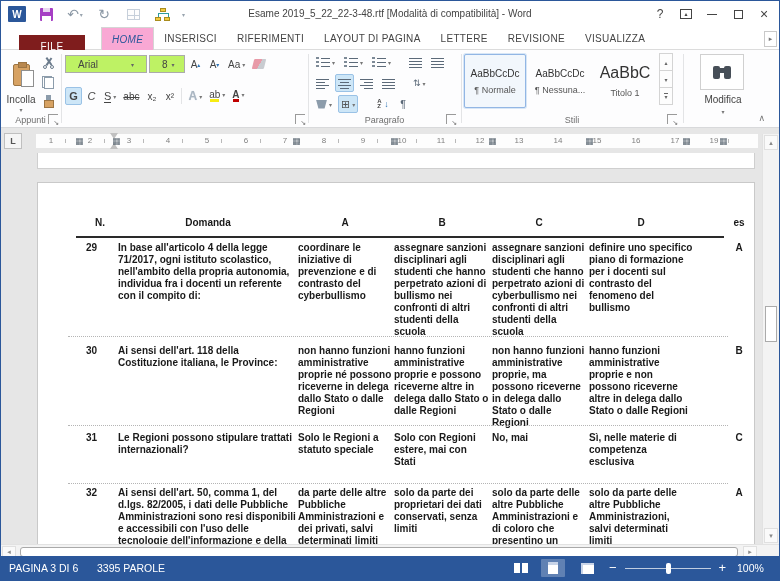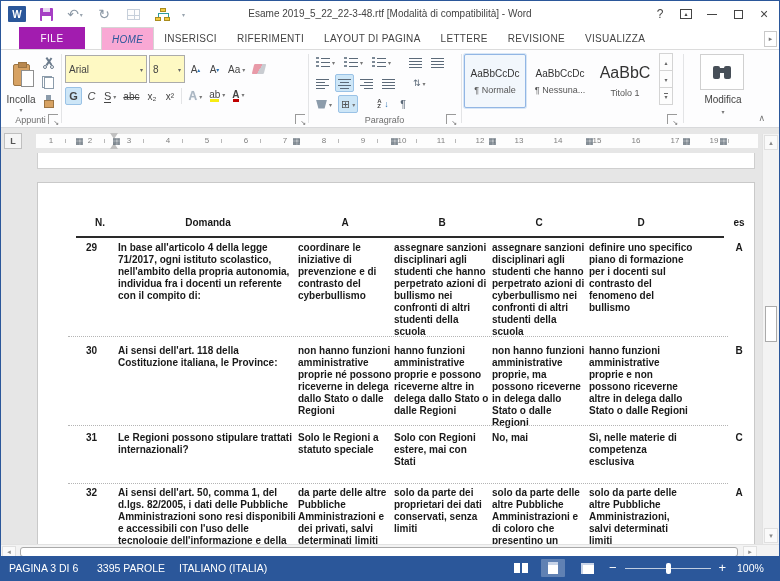--- a/index.html
+++ b/index.html
@@ -27,21 +27,21 @@
   .ic-org .r { position:absolute; right:0; bottom:0; width:6px; height:4px; background:#f3cb3f; border:1px solid #a98c1e; }
   .wtitle { position:absolute; left:50%; top:0; transform:translateX(-50%); height:26px; line-height:26px; font-size:10px; color:#444; white-space:nowrap; }
   .wctrl { position:absolute; right:2px; top:0; height:26px; display:flex; align-items:center; }
   .wcbtn { width:26px; height:24px; display:flex; align-items:center; justify-content:center; color:#444; font-size:12px; }
   .ic-min { width:10px; height:1px; background:#444; }
   .ic-max { width:9px; height:9px; border:1px solid #444; }
   .ic-ribopt { width:12px; height:10px; border:1px solid #444; display:flex; align-items:flex-start; justify-content:center; font-size:6px; color:#444; line-height:8px; }
 
   
   .tabrow { position:absolute; left:0; top:26px; right:0; height:23px; background:#fff; border-bottom:1px solid #dcdcdc; }
-  .tab-file { position:absolute; left:18px; top:0; width:66px; height:22px; background:#a21caf; color:#fff; font-size:10px; letter-spacing:.5px; display:flex; align-items:center; justify-content:center; }
+  .tab-file { position:absolute; left:18px; top:8px; width:66px; height:22px; background:#7f1d1d; color:#fff; font-size:10px; letter-spacing:.5px; display:flex; align-items:center; justify-content:center; }
   .tabs { position:absolute; left:100px; top:0; right:16px; height:23px; display:flex; overflow:hidden; }
   .tab { padding:0 10px; height:23px; display:flex; align-items:center; font-size:10px; color:#444; letter-spacing:.3px; white-space:nowrap; }
   .tab.active { background:#f9a8d4; color:#2b579a; border:1px solid #d5d5d5; border-bottom:none; position:relative; z-index:2; box-shadow:0 1px 0 #fff;font-style:italic; }
   .tabscroll { position:absolute; right:2px; top:4px; width:13px; height:16px; border:1px solid #c9c9c9; background:#fff; font-size:7px; color:#777; display:flex; align-items:center; justify-content:center; }
 
   
   .ribbon { position:absolute; left:0; top:49px; right:0; height:78px; background:#fdfdfe; border-bottom:1px solid #d8d9db; font-size:10px; color:#444; }
   .rgroup { position:absolute; top:0; bottom:0; }
   .rsep { position:absolute; top:4px; bottom:4px; width:1px; background:#e3e4e6; }
   .glabel { position:absolute; bottom:2px; left:0; right:0; text-align:center; font-size:9px; color:#6e6e6e; }
@@ -68,21 +68,21 @@
   .scissors i.a { left:1px; } .scissors i.b { right:1px; }
   .copyic { position:relative; width:12px; height:13px; }
   .copyic::before { content:""; position:absolute; left:0; top:0; width:8px; height:10px; background:#fff; border:1px solid #8c9cab; }
   .copyic::after { content:""; position:absolute; right:0; bottom:0; width:8px; height:10px; background:#fff; border:1px solid #8c9cab; }
   .painter { position:relative; width:12px; height:13px; }
   .painter::before { content:""; position:absolute; top:0; left:4px; width:5px; height:5px; background:#8c9cab; }
   .painter::after { content:""; position:absolute; bottom:0; left:2px; width:8px; height:6px; background:#d7a263; border:1px solid #9c7544; }
 
   
   .row { position:absolute; display:flex; align-items:center; }
-  .combo { height:28px; background:#fef9c3; border:1px solid #ababab; display:flex; align-items:center; font-size:10px; padding:0 3px; justify-content:space-between; }
+  .combo { height:18px; background:#bef264; border:1px solid #ababab; display:flex; align-items:center; font-size:10px; padding:0 12px; justify-content:space-between; }
   .combo .car { font-size:6px; color:#666; margin-left:4px; }
   .fbtn { height:18px; min-width:17px; padding:0 2px; }
   .bletter { font-weight:bold; font-size:11px; }
   .sletter { font-size:11px; border-bottom:1px solid #444; }
   .grow-car { font-size:6px; color:#2e74b5; vertical-align:top; }
   .fx { color:#aab6c2; font-weight:bold; font-size:12px; text-shadow:0 0 1px #c6d0da; }
   .barbtn { position:relative; height:18px; padding:0 2px 4px 2px; }
   .barbtn .bar { position:absolute; left:3px; right:8px; bottom:2px; height:3px; }
 
   
@@ -398,20 +398,21 @@
         <span class="stprev big">AaBbC</span>
         <span class="stname">Titolo 1</span>
       </div>
       <div class="stscroll" style="left:197px;">
         <span class="stsbtn">▴</span>
         <span class="stsbtn">▾</span>
         <span class="stsbtn">
             <span class="ovl">▾</span>
           </span>
       </div>
+      <div class="glabel">Stili</div>
       <span class="dlg" style="left:205px;">
           <s>↘</s>
         </span>
     </div>
     <div class="rsep" style="left:682px;"></div>
 
     <div class="rgroup" style="left:683px;width:78px;">
       <div class="binocbtn">
           <span class="binoc">
             <i></i>
@@ -526,21 +527,20 @@
 
   <div class="hscroll">
     <span class="hsbtn lf">◂</span>
     <span class="hthumb"></span>
     <span class="hsbtn rt">▸</span>
   </div>
 
   <div class="statusbar">
     <span class="sb-item" style="left:8px;">PAGINA 3 DI 6</span>
     <span class="sb-item" style="left:96px;">3395 PAROLE</span>
-    <span class="sb-item" style="left:178px;">ITALIANO (ITALIA)</span>
     <span class="viewbtn" style="left:508px;">
         <span class="vm-book"></span>
       </span>
     <span class="viewbtn on" style="left:540px;">
         <span class="vm-page"></span>
       </span>
     <span class="viewbtn" style="left:574px;">
         <span class="vm-web"></span>
       </span>
     <span class="zoomctl" style="left:608px;">

